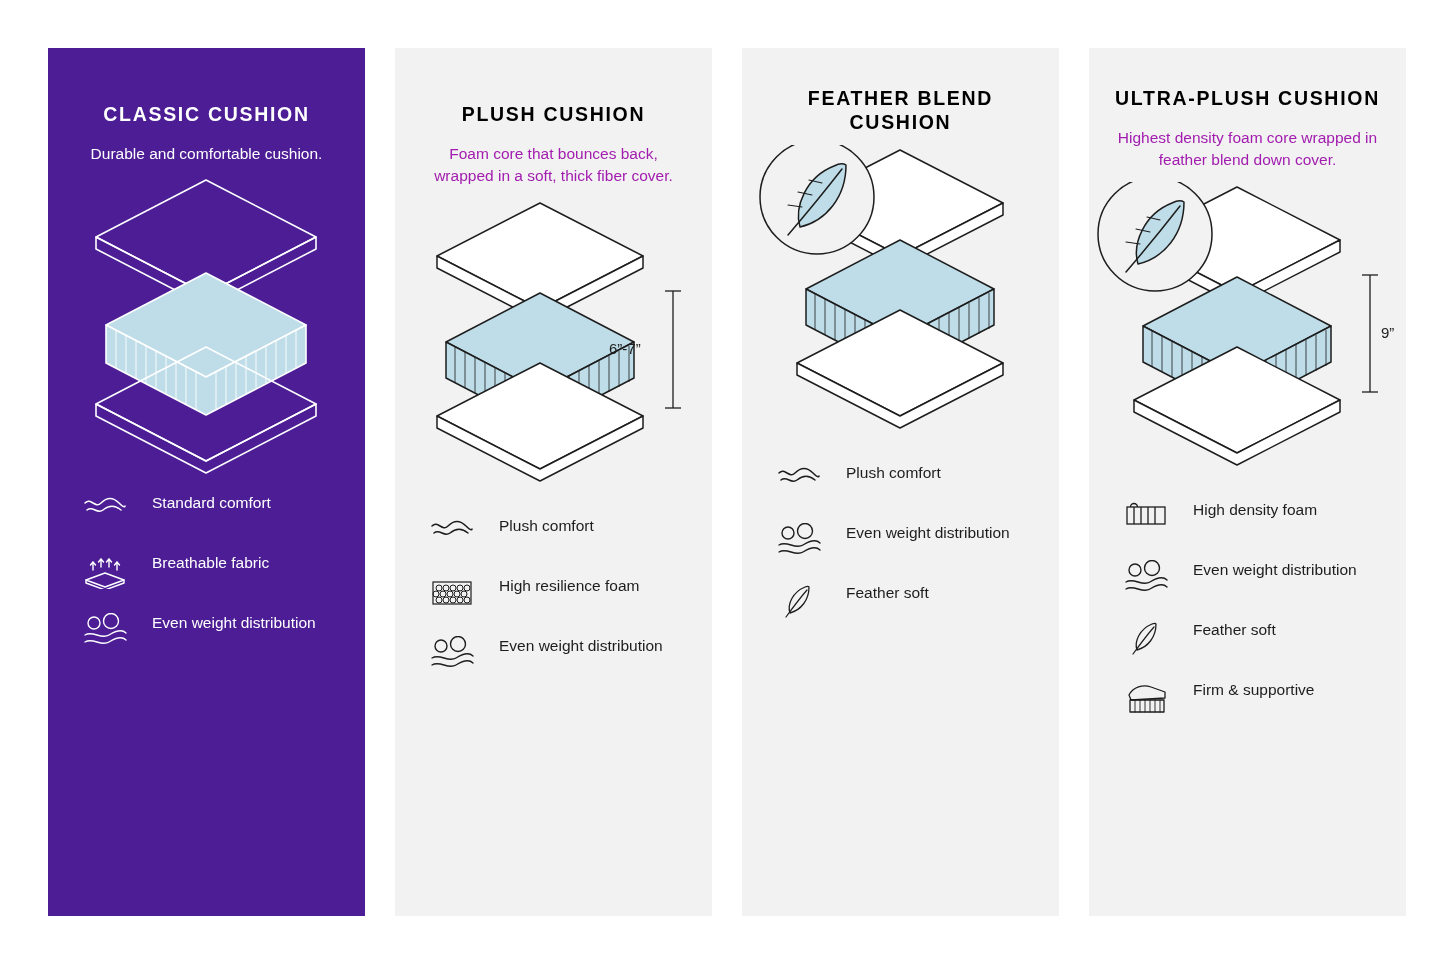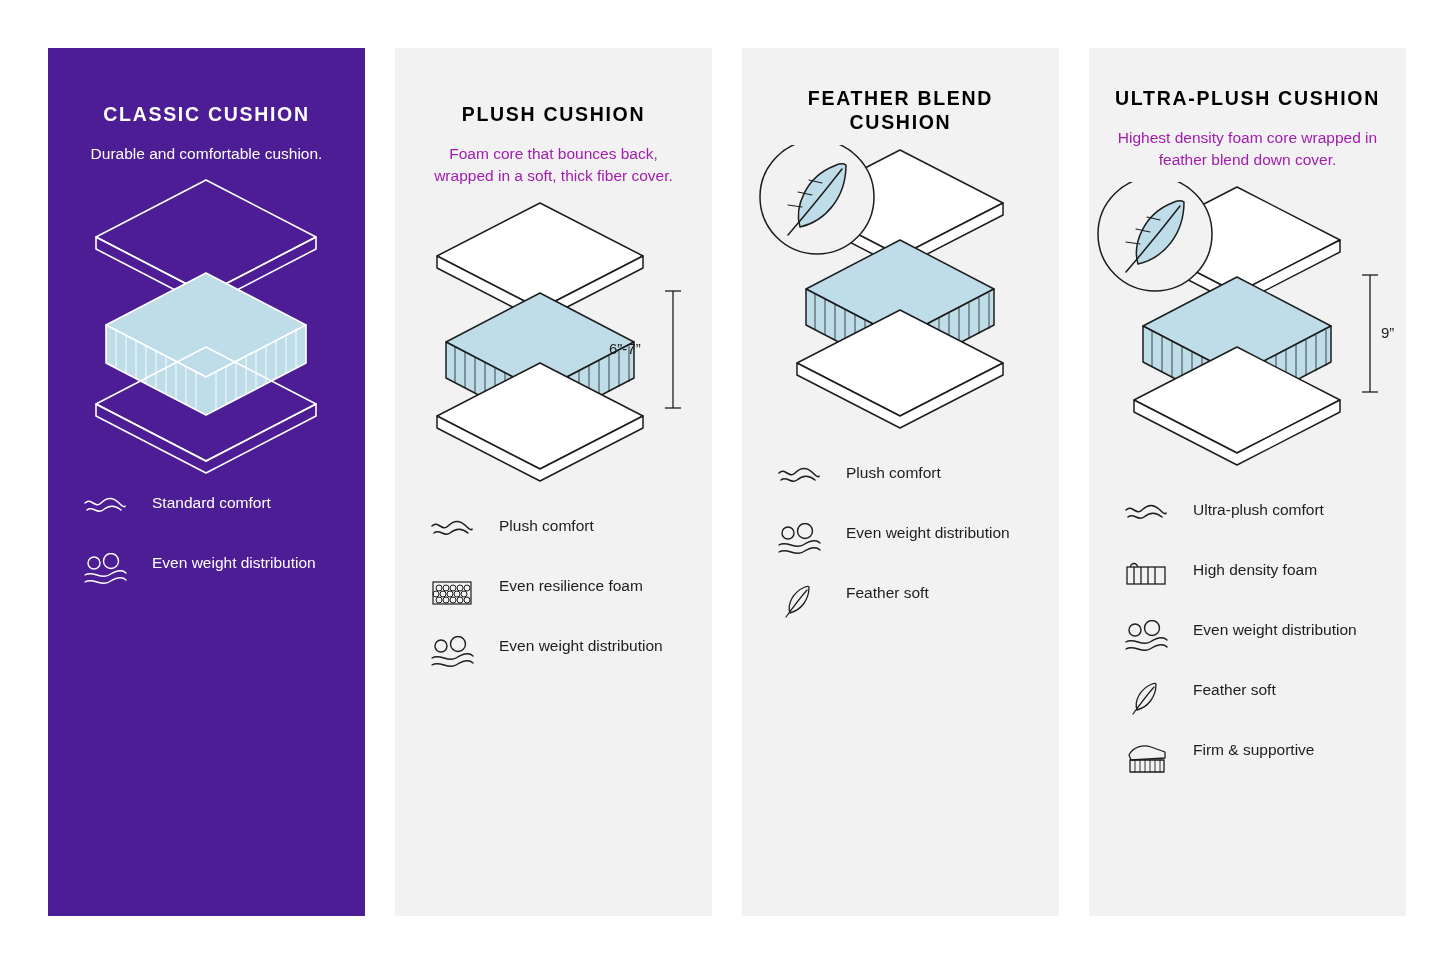--- a/index.html
+++ b/index.html
@@ -167,20 +167,33 @@
 
       <div class="features">
         <div class="feature">
           <span class="ficon">
             <svg width="48" height="26" viewBox="0 0 48 26" fill="none" stroke="#ffffff" stroke-width="1.5" stroke-linecap="round">
               <path d="M4 10 C10 4, 14 16, 20 10 S32 4, 38 10 44 13, 44 13"></path>
               <path d="M6 17 C12 12, 16 22, 22 17 S34 12, 40 17"></path>
             </svg>
           </span>
           <span class="flabel">Standard comfort</span>
+        </div>
+        <div class="feature">
+          <span class="ficon">
+            <svg width="50" height="36" viewBox="0 0 50 36" fill="none" stroke="#ffffff" stroke-width="1.4" stroke-linecap="round" stroke-linejoin="round">
+              <polygon points="25,20 44,27 25,34 6,27"></polygon>
+              <path d="M6 27 v3 l19 7 19-7 v-3"></path>
+              <path d="M13 17 v-8 M13 9 l-2.5 3 M13 9 l2.5 3"></path>
+              <path d="M21 14 v-8 M21 6 l-2.5 3 M21 6 l2.5 3"></path>
+              <path d="M29 14 v-8 M29 6 l-2.5 3 M29 6 l2.5 3"></path>
+              <path d="M37 17 v-8 M37 9 l-2.5 3 M37 9 l2.5 3"></path>
+            </svg>
+          </span>
+          <span class="flabel">Breathable fabric</span>
         </div>
         <div class="feature">
           <span class="ficon">
             <svg width="50" height="34" viewBox="0 0 50 34" fill="none" stroke="#ffffff" stroke-width="1.4" stroke-linecap="round">
               <circle cx="14" cy="10" r="6"></circle>
               <circle cx="31" cy="8" r="7.5"></circle>
               <path d="M5 22 C13 17, 21 27, 29 22 S43 17, 46 20"></path>
               <path d="M5 29 C13 24, 21 34, 29 29 S43 24, 46 27"></path>
             </svg>
           </span>
@@ -261,21 +274,21 @@
                 <circle cx="29" cy="18" r="3"></circle>
                   <circle cx="36" cy="18" r="3"></circle>
                 <circle cx="11" cy="24" r="3"></circle>
                   <circle cx="18" cy="24" r="3"></circle>
                   <circle cx="25" cy="24" r="3"></circle>
                 <circle cx="32" cy="24" r="3"></circle>
                   <circle cx="39" cy="24" r="3"></circle>
               </g>
             </svg>
           </span>
-          <span class="flabel">Even resilience foam</span>
+          <span class="flabel">High resilience foam</span>
         </div>
         <div class="feature">
           <span class="ficon">
             <svg width="50" height="34" viewBox="0 0 50 34" fill="none" stroke="#1d1d1d" stroke-width="1.4" stroke-linecap="round">
               <circle cx="14" cy="10" r="6"></circle>
               <circle cx="31" cy="8" r="7.5"></circle>
               <path d="M5 22 C13 17, 21 27, 29 22 S43 17, 46 20"></path>
               <path d="M5 29 C13 24, 21 34, 29 29 S43 24, 46 27"></path>
             </svg>
           </span>
@@ -407,29 +420,20 @@
           </g>
         </svg>
         <div class="dim" style="left:292px; top:142px;">
           <span class="dim-label">9”</span>
         </div>
       </div>
 
       <div class="features">
         <div class="feature">
           <span class="ficon">
-            <svg width="48" height="26" viewBox="0 0 48 26" fill="none" stroke="#1d1d1d" stroke-width="1.5" stroke-linecap="round">
-              <path d="M4 10 C10 4, 14 16, 20 10 S32 4, 38 10 44 13, 44 13"></path>
-              <path d="M6 17 C12 12, 16 22, 22 17 S34 12, 40 17"></path>
-            </svg>
-          </span>
-          <span class="flabel">Ultra-plush comfort</span>
-        </div>
-        <div class="feature">
-          <span class="ficon">
             <svg width="48" height="30" viewBox="0 0 48 30" fill="none" stroke="#1d1d1d" stroke-width="1.3">
               <rect x="5" y="7" width="38" height="17"></rect>
               <path d="M12 7 v17 M19 7 v17 M26 7 v17 M33 7 v17"></path>
               <path d="M8.5 7 a3.5 3.5 0 0 1 7 0"></path>
             </svg>
           </span>
           <span class="flabel">High density foam</span>
         </div>
         <div class="feature">
           <span class="ficon">

